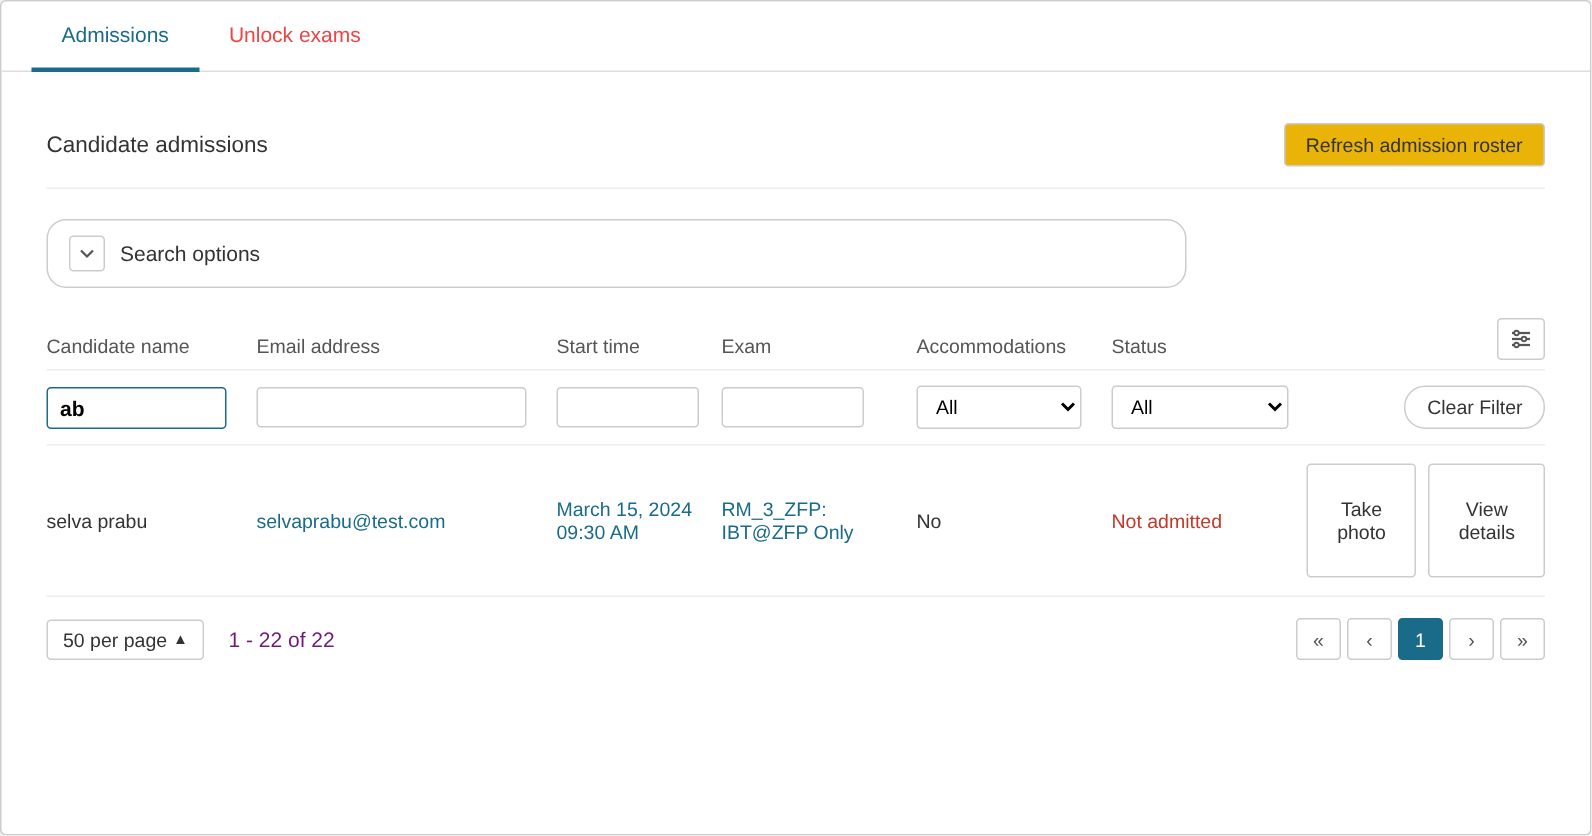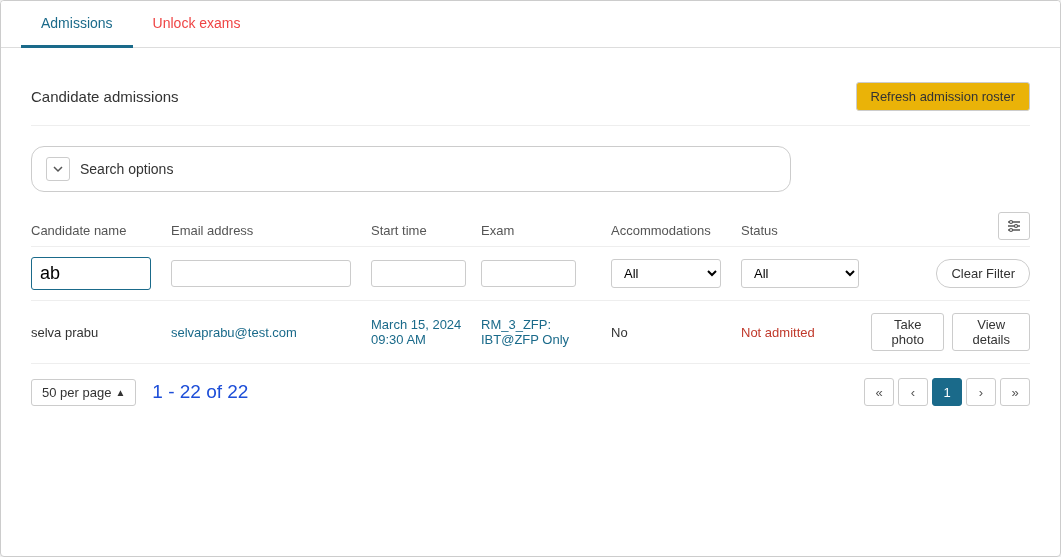--- a/index.html
+++ b/index.html
@@ -135,22 +135,23 @@
       align-items: center;
       padding: 10px 0;
       border-bottom: 1px solid #eee;
       gap: 0;
     }
     .filter-input {
       width: 120px;
       padding: 5px 8px;
       border: 1px solid #1a6a8a;
       border-radius: 3px;
-      font-size: 18px;
+      font-size: 14px;
       outline: none;
+      font-weight: bold;
     }
     .filter-input-plain {
       width: 180px;
       padding: 5px 8px;
       border: 1px solid #ccc;
       border-radius: 3px;
       font-size: 13px;
     }
     .filter-input-sm {
       width: 95px;
@@ -208,21 +209,21 @@
     }
     .data-cell.status-not-admitted {
       color: #c0392b;
     }
     .row-actions {
       display: flex;
       gap: 8px;
       justify-content: flex-end;
     }
     .btn-action {
-      padding: 3px 12px;
+      padding: 22px 12px;
       border: 1px solid #ccc;
       background: #fff;
       border-radius: 3px;
       cursor: pointer;
       font-size: 13px;
       color: #333;
     }
     
     .table-footer {
       display: flex;
@@ -241,22 +242,22 @@
       background: #fff;
       border-radius: 3px;
       cursor: pointer;
       font-size: 13px;
       color: #333;
       display: flex;
       align-items: center;
       gap: 4px;
     }
     .records-count {
-      font-size: 19px;
-      color: #1d4ed8;
+      font-size: 14px;
+      color: #701a75;
       margin-left: 16px;
     }
     .pagination {
       display: flex;
       align-items: center;
       gap: 4px;
     }
     .page-btn {
       width: 30px;
       height: 28px;

